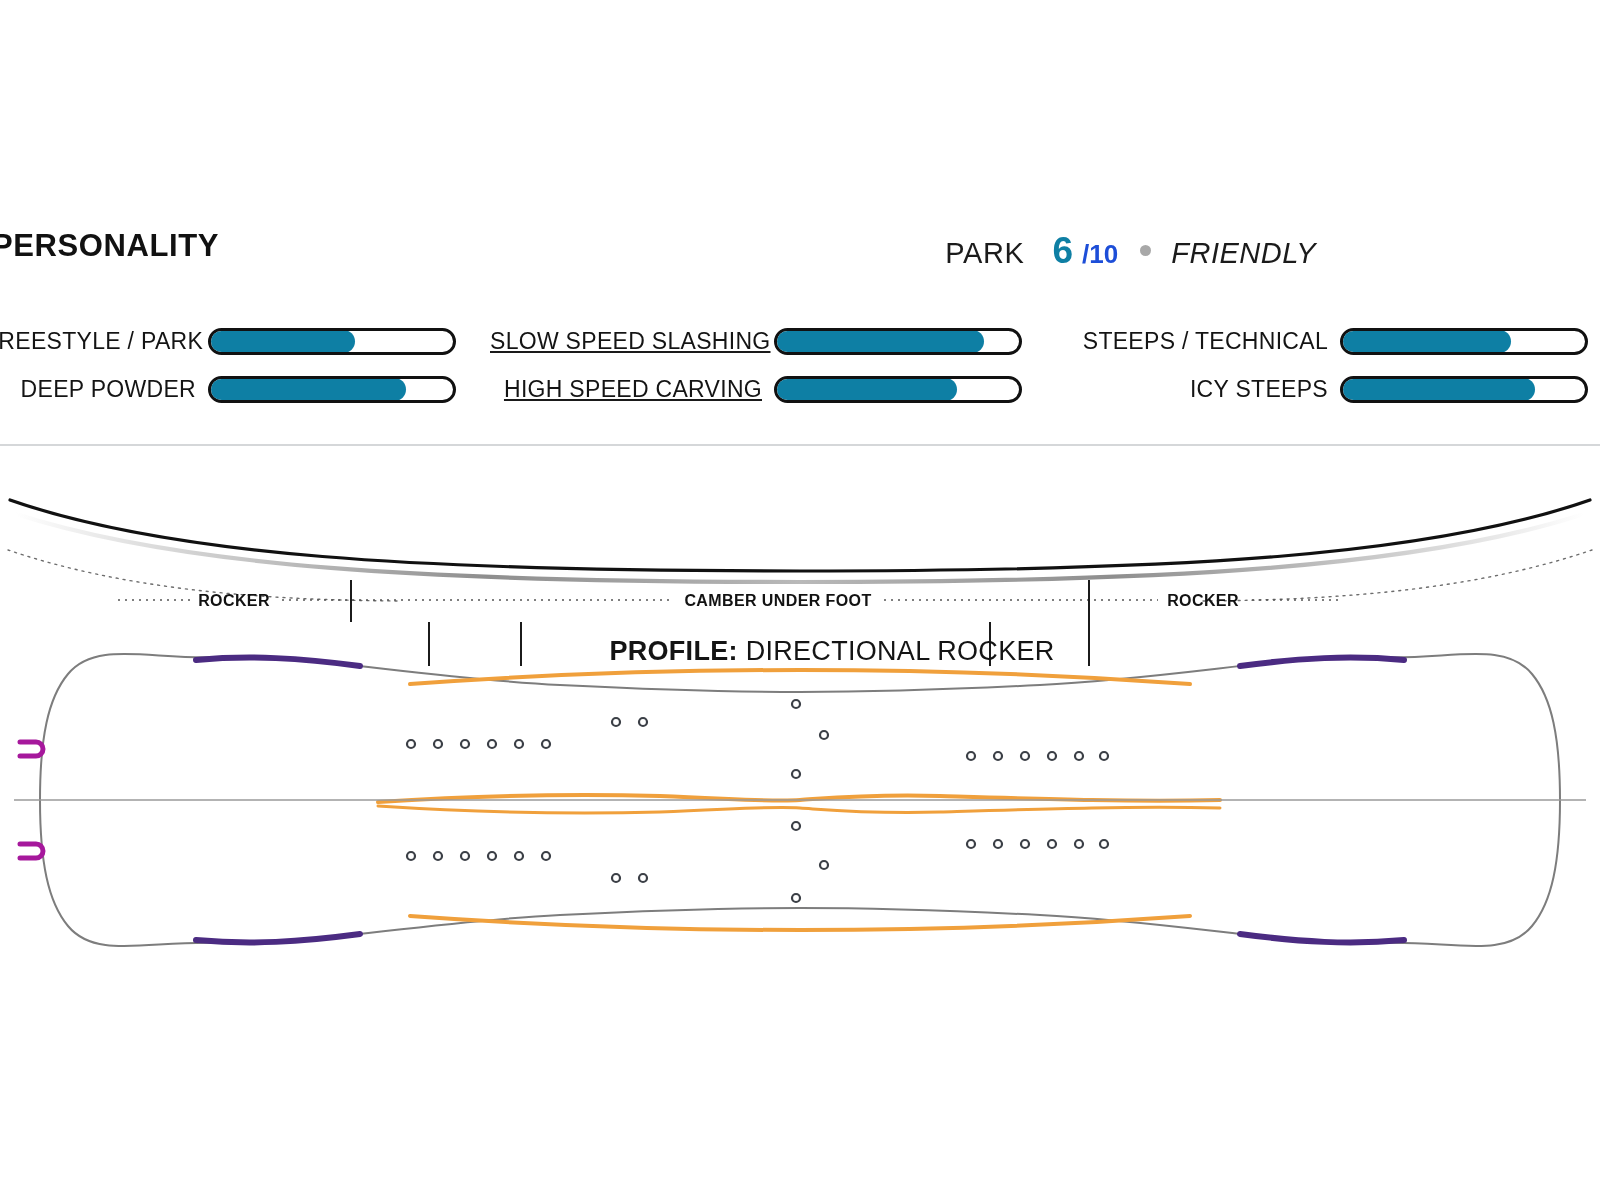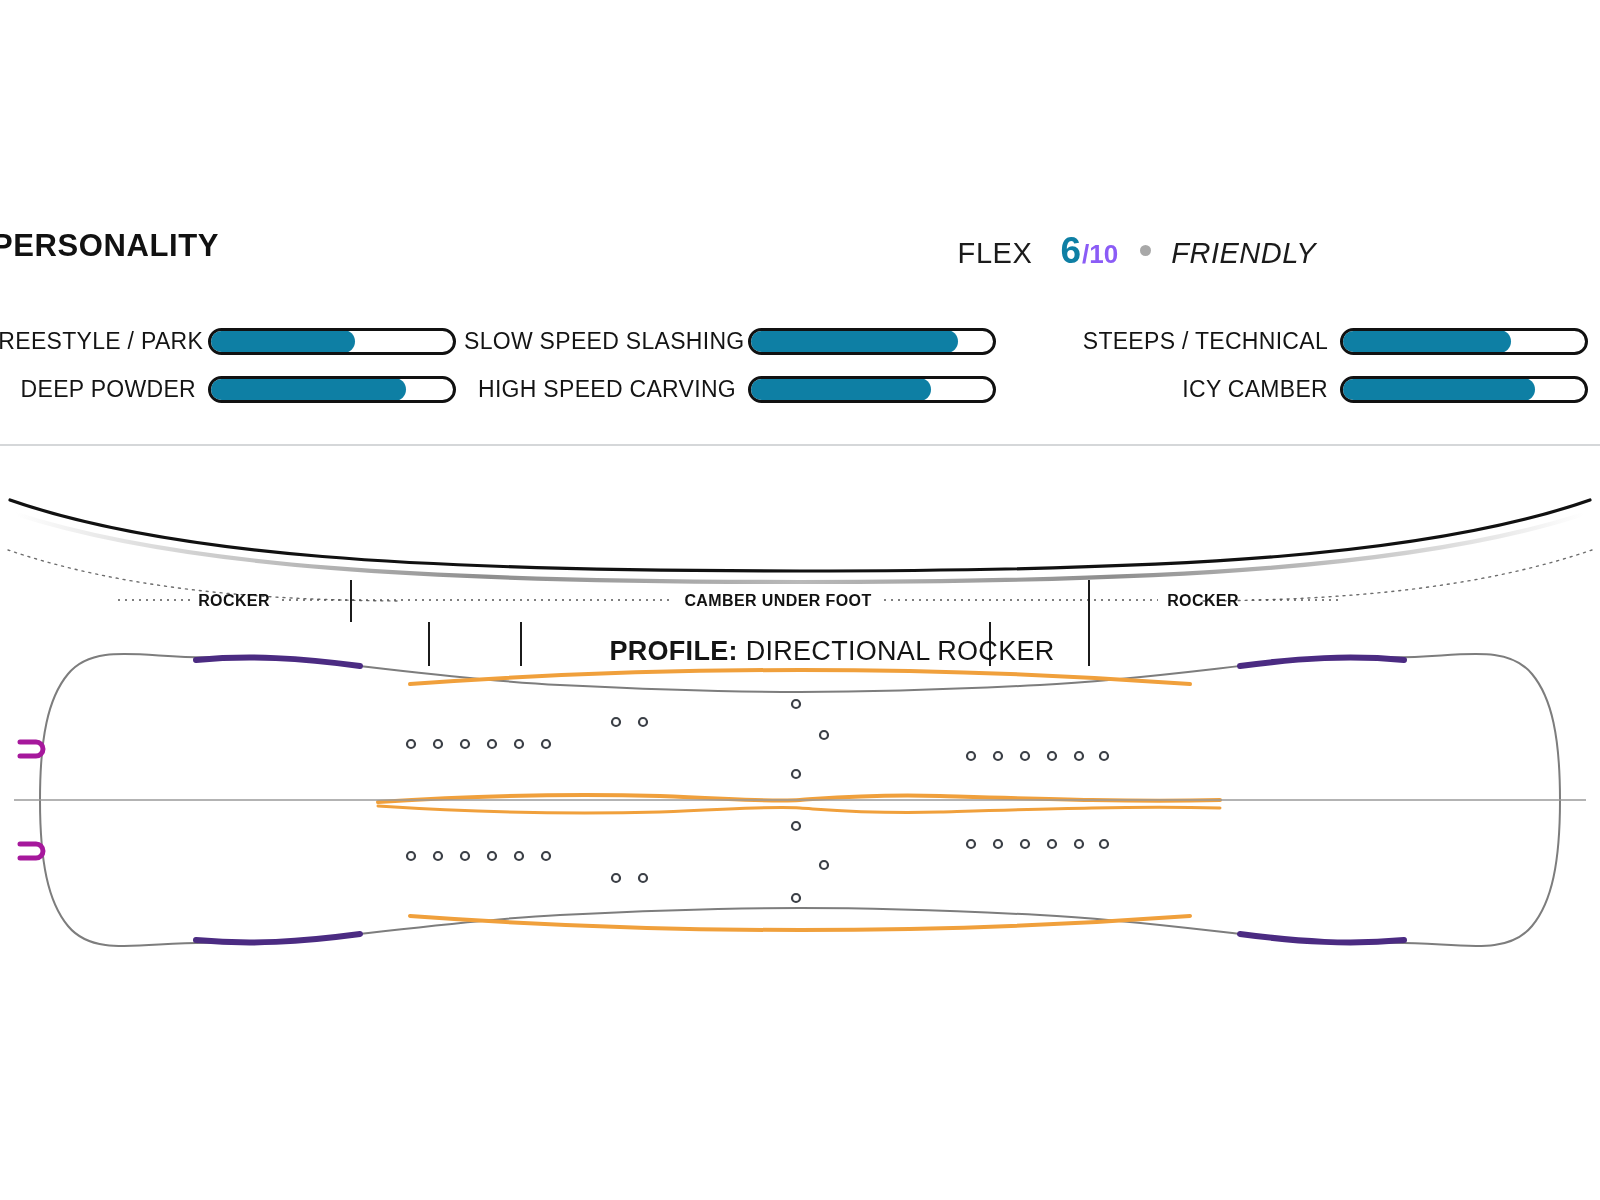--- a/index.html
+++ b/index.html
@@ -51,22 +51,22 @@
   }
   .flex-value {
     font-size: 37px;
     font-weight: bold;
     color: #0e7fa4;
     margin-left: 28px;
   }
   .flex-denom {
     font-size: 26px;
     font-weight: bold;
-    color: #8b5cf6;
-    margin-left: 1px;
+    color: #1d4ed8;
+    margin-left: 9px;
   }
   .flex-dot {
     display: inline-block;
     width: 11px;
     height: 11px;
     border-radius: 50%;
     background: #a8a8a8;
     margin: 0 20px 0 22px;
     position: relative;
     top: -7px;
@@ -116,21 +116,21 @@
     left: -1px;
     top: -1px;
     bottom: -1px;
     background: #0e7fa4;
     border-radius: 14px;
   }
 
   
   .col-a { left: -16px; width: 492px; }
   .col-a .rating-label { width: 212px; }
-  .col-b { left: 464px; width: 544px; }
+  .col-b { left: 490px; width: 544px; text-decoration: underline; }
   .col-b .rating-label { width: 272px; }
   .col-c { left: 1040px; width: 560px; }
   .col-c .rating-label { width: 288px; }
   .row-1 { top: 10px; }
   .row-2 { top: 58px; }
 
   
   #divider {
     position: absolute;
     left: 0;
@@ -176,21 +176,21 @@
     fill: #121212;
   }
 </style>
 </head>
 <body>
 
 <div id="personality-header">
   <div id="personality-title">PERSONALITY</div>
 
   <div id="flex-group">
-    <span class="flex-word">FLEX</span>
+    <span class="flex-word">PARK</span>
     <span class="flex-value">6</span>
     <span class="flex-denom">/10</span>
     <span class="flex-dot"></span>
     <span class="flex-label">FRIENDLY</span>
   </div>
 </div>
 
 <div id="ratings">
 
   <div class="rating-row col-a row-1">
@@ -219,21 +219,21 @@
     </div>
   </div>
 
   <div class="rating-row col-c row-1">
     <span class="rating-label">STEEPS / TECHNICAL</span>
     <div class="bar">
       <div class="bar-fill" style="width: calc(69% + 2px);"></div>
     </div>
   </div>
   <div class="rating-row col-c row-2">
-    <span class="rating-label">ICY CAMBER</span>
+    <span class="rating-label">ICY STEEPS</span>
     <div class="bar">
       <div class="bar-fill" style="width: calc(79% + 2px);"></div>
     </div>
   </div>
 </div>
 
 <div id="divider"></div>
 
 <svg id="board-diagram" viewBox="0 0 1600 520" preserveAspectRatio="none">
 

